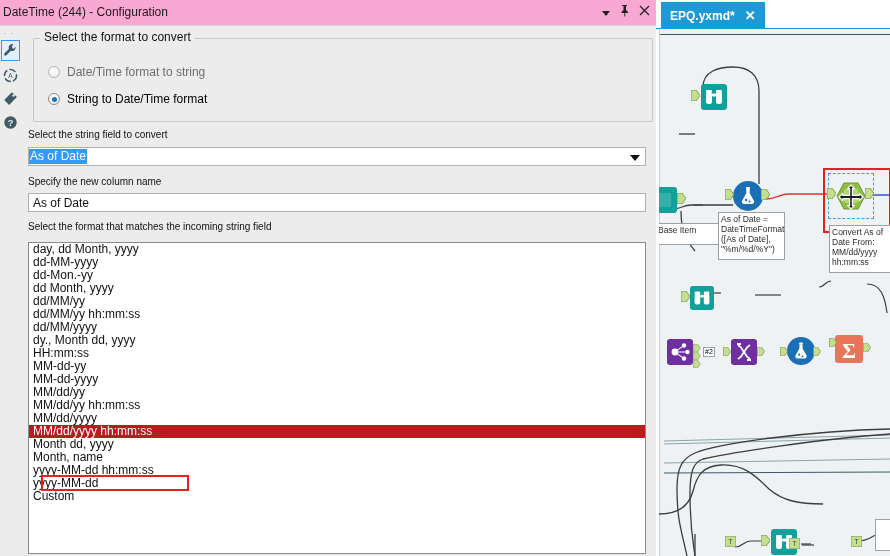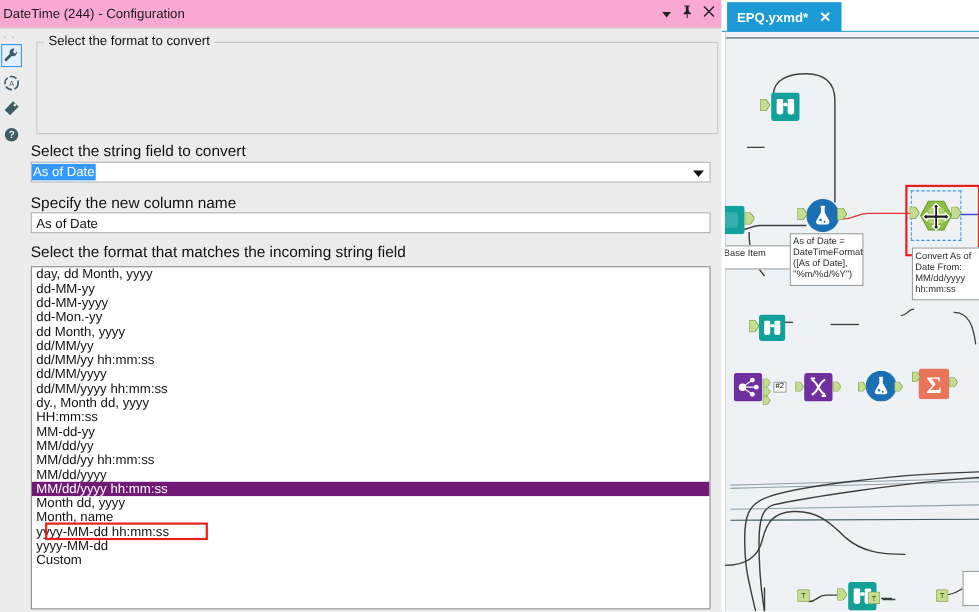--- a/index.html
+++ b/index.html
@@ -35,34 +35,34 @@
   .groupbox-title{position:absolute;left:20px;top:4px;background:#ececec;padding:0 4px;font-size:12px;color:#111;}
 
   .radio-row{position:absolute;display:flex;align-items:center;gap:7px;font-size:12px;}
   .radio{width:12px;height:12px;border-radius:50%;border:1px solid #b6b6b6;
          background:radial-gradient(circle at 50% 35%, #ffffff 0%, #f2f2f2 60%, #e4e4e4 100%);
          box-sizing:border-box;position:relative;}
   .radio.on{border-color:#8c8c8c;}
   .radio.on:after{content:"";position:absolute;left:2.5px;top:2.5px;width:5px;height:5px;border-radius:50%;background:#1d70b8;}
   .radio-label.dim{color:#6e6e6e;}
 
-  .fld-label{position:absolute;font-size:14px;color:#111;}
+  .fld-label{position:absolute;font-size:10px;color:#111;}
 
   .combobox{position:absolute;left:8px;width:618px;height:19px;background:#fff;border:1px solid #b0b0b0;box-sizing:border-box;}
   .combobox .cbtext{position:absolute;left:0px;top:1px;background:#3399ff;color:#fff;padding:0 1px;font-size:12px;line-height:15px;}
   .combobox .cbarrow{position:absolute;right:5px;top:7px;width:0;height:0;
       border-left:5px solid transparent;border-right:5px solid transparent;border-top:6px solid #111;}
 
   .textinput{position:absolute;left:8px;width:618px;height:19px;background:#fff;border:1px solid #b0b0b0;box-sizing:border-box;}
   .textinput span{position:absolute;left:4px;top:2px;font-size:12px;color:#111;}
 
   .listbox{position:absolute;left:8px;top:216px;width:618px;height:312px;background:#fff;
            border:1px solid #8a8a8a;box-sizing:border-box;overflow:hidden;}
   .lb-item{height:13px;line-height:13px;font-size:12px;padding-left:4px;color:#111;white-space:nowrap;}
-  .lb-item.sel{background:#701a75;color:#fff;}
+  .lb-item.sel{background:#b91c1c;color:#fff;}
 
   .redbox{position:absolute;border:2px solid #e8201c;box-sizing:border-box;pointer-events:none;}
 
   
   #canvas-panel{position:absolute;left:656px;top:0;width:234px;height:556px;background:#ffffff;overflow:hidden;}
   .tabstrip{position:absolute;left:0;top:0;width:234px;height:29px;background:#ffffff;}
   .tab{position:absolute;left:5px;top:2px;height:27px;background:#1b9ad6;display:flex;align-items:center;padding:0 9px;box-sizing:border-box;justify-content:center;}
   .tab .tabname{color:#fff;font-size:12px;font-weight:bold;}
   .tab .tabclose{color:#fff;font-size:13px;font-weight:bold;margin-left:10px;cursor:pointer;}
   .tabstrip .tabline{position:absolute;left:0;top:28px;width:234px;height:1px;background:#1b9ad6;}
@@ -127,46 +127,53 @@
           <text x="8" y="11.6" font-size="10" font-weight="bold" text-anchor="middle" fill="#eaeaea" font-family="Liberation Sans, sans-serif">?</text>
         </svg>
       </div>
     </div>
 
     <div class="content">
 
       <div class="groupbox"></div>
       <div class="groupbox-title">Select the format to convert</div>
 
+      <div class="radio-row" style="left:28px;top:39px;">
+        <span class="radio"></span>
+        <span class="radio-label dim">Date/Time format to string</span>
+      </div>
+      <div class="radio-row" style="left:28px;top:66px;">
+        <span class="radio on"></span>
+        <span class="radio-label">String to Date/Time format</span>
+      </div>
 
       <div class="fld-label" style="left:8px;top:103px;">Select the string field to convert</div>
       <div class="combobox" style="top:121px;">
         <span class="cbtext">As of Date</span>
         <span class="cbarrow"></span>
       </div>
 
       <div class="fld-label" style="left:8px;top:150px;">Specify the new column name</div>
       <div class="textinput" style="top:167px;">
         <span>As of Date</span>
       </div>
 
       <div class="fld-label" style="left:8px;top:195px;">Select the format that matches the incoming string field</div>
       <div class="listbox" id="format-list">
           <div class="lb-item">day, dd Month, yyyy</div>
-          <div class="lb-item">dd-MM-yy</div>
           <div class="lb-item">dd-MM-yyyy</div>
           <div class="lb-item">dd-Mon.-yy</div>
           <div class="lb-item">dd Month, yyyy</div>
           <div class="lb-item">dd/MM/yy</div>
           <div class="lb-item">dd/MM/yy hh:mm:ss</div>
           <div class="lb-item">dd/MM/yyyy</div>
-          <div class="lb-item">dd/MM/yyyy hh:mm:ss</div>
           <div class="lb-item">dy., Month dd, yyyy</div>
           <div class="lb-item">HH:mm:ss</div>
           <div class="lb-item">MM-dd-yy</div>
+          <div class="lb-item">MM-dd-yyyy</div>
           <div class="lb-item">MM/dd/yy</div>
           <div class="lb-item">MM/dd/yy hh:mm:ss</div>
           <div class="lb-item">MM/dd/yyyy</div>
           <div class="lb-item sel">MM/dd/yyyy hh:mm:ss</div>
           <div class="lb-item">Month dd, yyyy</div>
           <div class="lb-item">Month, name</div>
           <div class="lb-item">yyyy-MM-dd hh:mm:ss</div>
           <div class="lb-item">yyyy-MM-dd</div>
           <div class="lb-item">Custom</div>
         </div>

